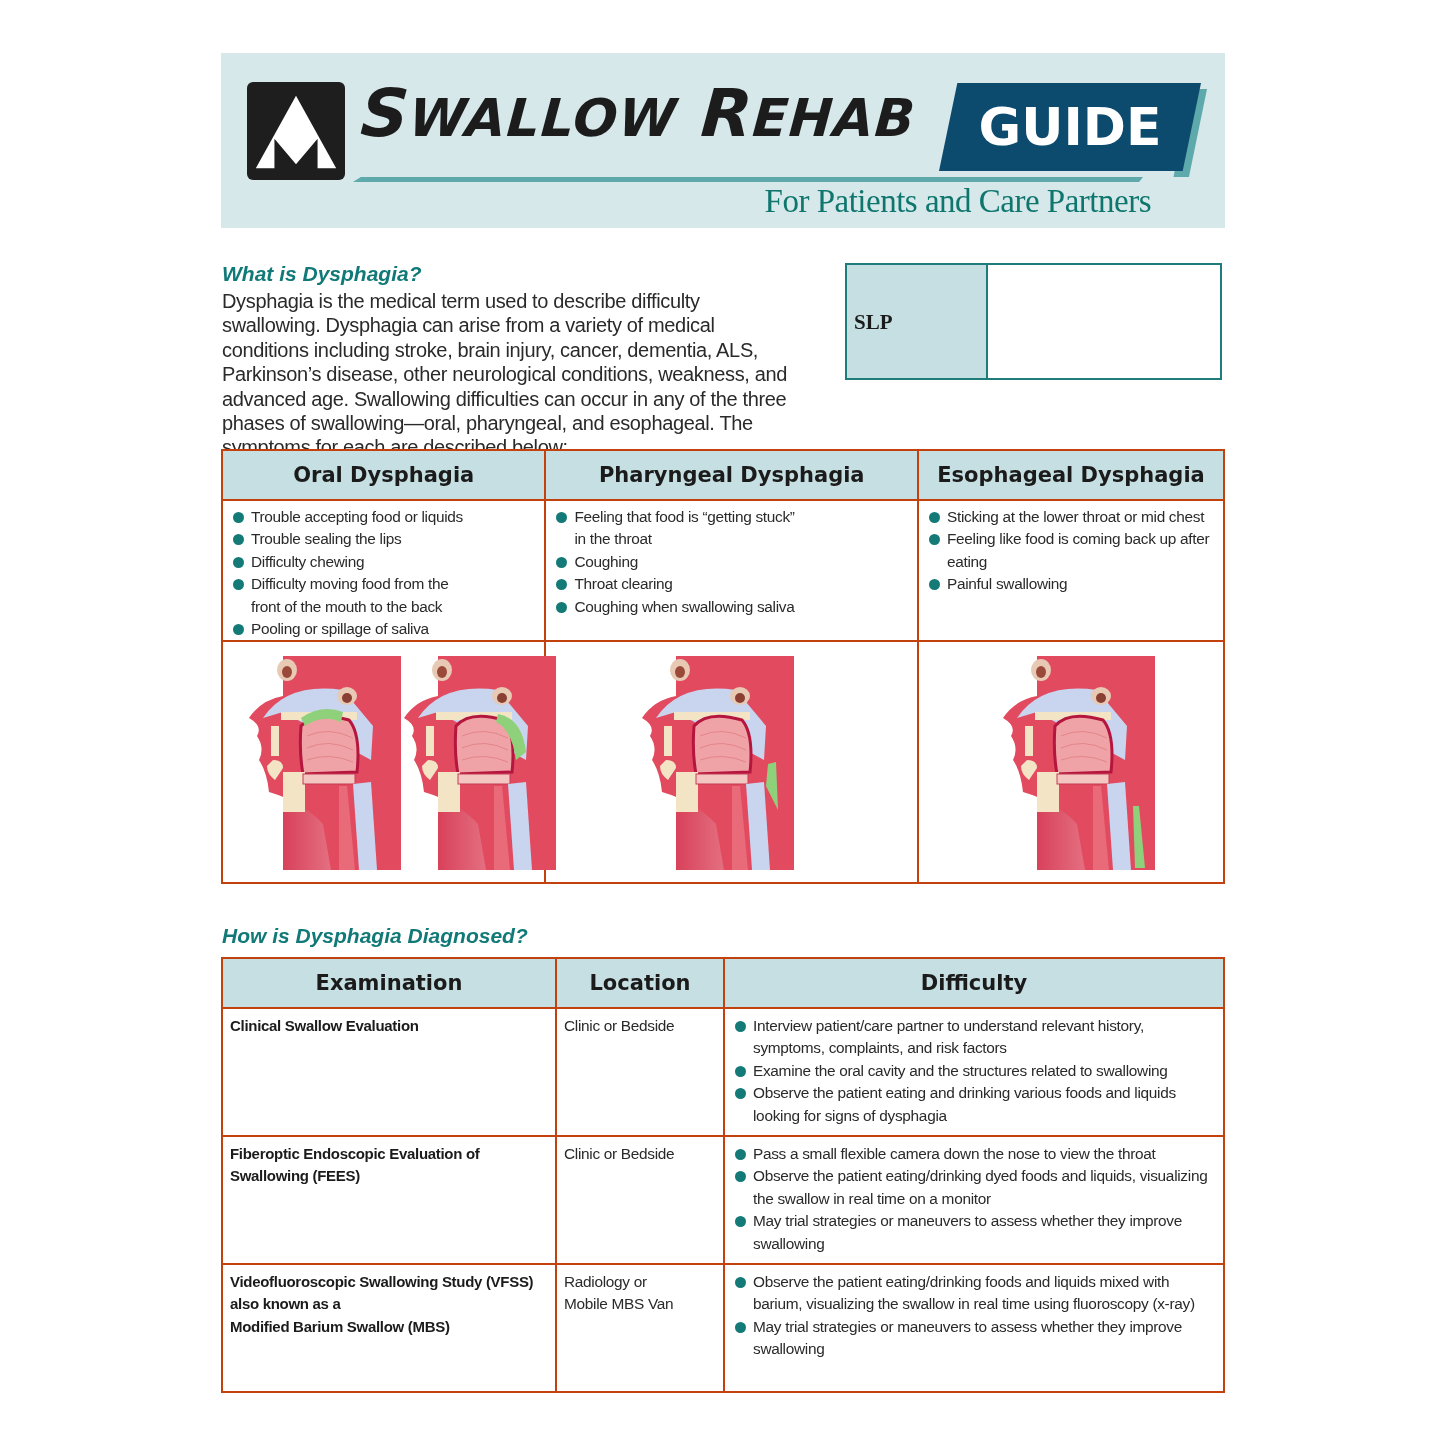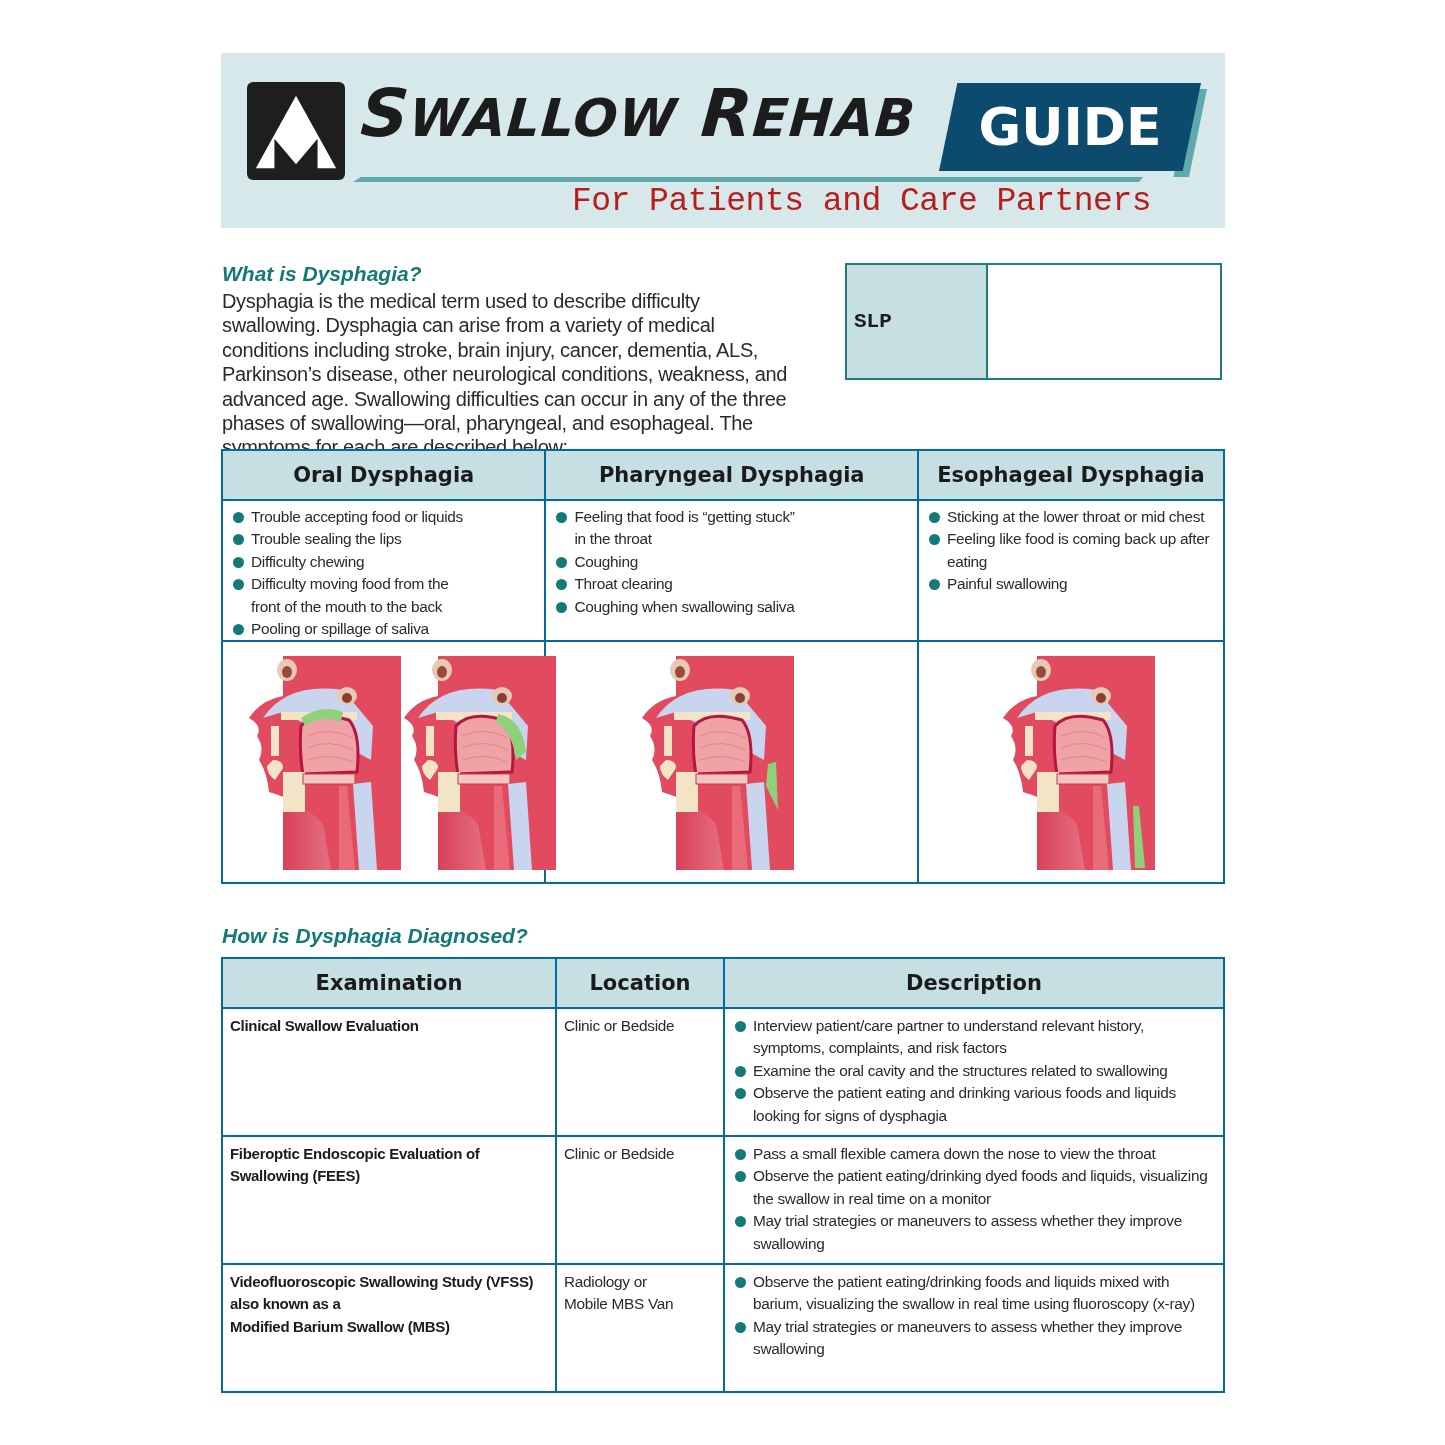--- a/index.html
+++ b/index.html
@@ -31,47 +31,47 @@
   .guide-accent {
     position: absolute; left: 728px; top: 36px; width: 258px; height: 88px;
     background: #5ea9ac; clip-path: polygon(94% 0, 100% 0, 93% 100%, 87% 100%);
   }
   .title-underline {
     position: absolute; left: 132px; top: 124px; width: 790px; height: 5px;
     background: #5ea9ac; clip-path: polygon(1% 0, 100% 0, 99.5% 100%, 0 100%);
   }
   .subtitle {
     position: absolute; right: 74px; top: 130px;
-    font-family: Liberation Mono, monospace; font-size: 33px; color: #b91c1c;
+    font-family: Liberation Serif, serif; font-size: 33px; color: #0f766e;
     letter-spacing: -0.5px;
   }
 
   .section-heading {
     position: absolute; color: #117a78;
     font-family: "Liberation Sans", sans-serif; font-weight: bold; font-style: italic; font-size: 21px;
   }
   .intro-text {
     position: absolute; left: 222px; top: 289px; width: 580px;
     font-family: "Liberation Sans", sans-serif; font-size: 20px; line-height: 24.4px; color: #2a2a2a;
     letter-spacing: -0.35px;
   }
 
   .contact-table {
     position: absolute; left: 845px; top: 263px; width: 377px; height: 117px;
     border: 2px solid #1e7d7b; border-collapse: collapse;
   }
   .contact-table td { border: 2px solid #1e7d7b; }
   .contact-table .lbl {
     background: #c6dfe2; width: 141px; padding: 0 0 0 7px;
-    font-family: Liberation Mono, monospace; font-weight: bold; font-size: 21px; color: #1b1b1b; line-height: 30px;
+    font-family: Liberation Serif, serif; font-weight: bold; font-size: 21px; color: #1b1b1b; line-height: 30px;
   }
   .contact-table .val { background: #ffffff; }
 
   table.grid { position: absolute; border-collapse: collapse; border: 2px solid #1e7d7b; }
-  table.grid th, table.grid td { border: 2px solid #0369a1; vertical-align: top; }
+  table.grid th, table.grid td { border: 2px solid #c2410c; vertical-align: top; }
   table.grid th {
     background: #c6dfe2; font-family: "DejaVu Sans", sans-serif; font-weight: bold; font-size: 21px;
     color: #1b1b1b; text-align: center; vertical-align: middle;
   }
 
   .types-table { left: 221px; top: 449px; width: 1004px; }
   .types-table th { height: 50px; }
   .types-table td.list-cell { height: 128px; padding: 5px 6px 0 8px; }
   .types-table td.img-cell { height: 242px; padding: 0; position: relative; }
 
@@ -222,21 +222,21 @@
   </defs>
 </svg>
 
 <div class="section-heading" style="left:222px; top:924px;">How is Dysphagia Diagnosed?</div>
 
 <table class="grid diag-table">
   <tbody>
       <tr>
     <th>Examination</th>
     <th>Location</th>
-    <th>Description</th>
+    <th>Difficulty</th>
   </tr>
   <tr class="row1">
     <td class="exam">Clinical Swallow Evaluation</td>
     <td class="loc">Clinic or Bedside</td>
     <td class="desc">
       <ul class="bullets">
         <li><span class="dot"></span><span>Interview patient/care partner to understand relevant history, symptoms, complaints, and risk factors</span></li>
         <li><span class="dot"></span><span>Examine the oral cavity and the structures related to swallowing</span></li>
         <li><span class="dot"></span><span>Observe the patient eating and drinking various foods and liquids looking for signs of dysphagia</span></li>
       </ul>

